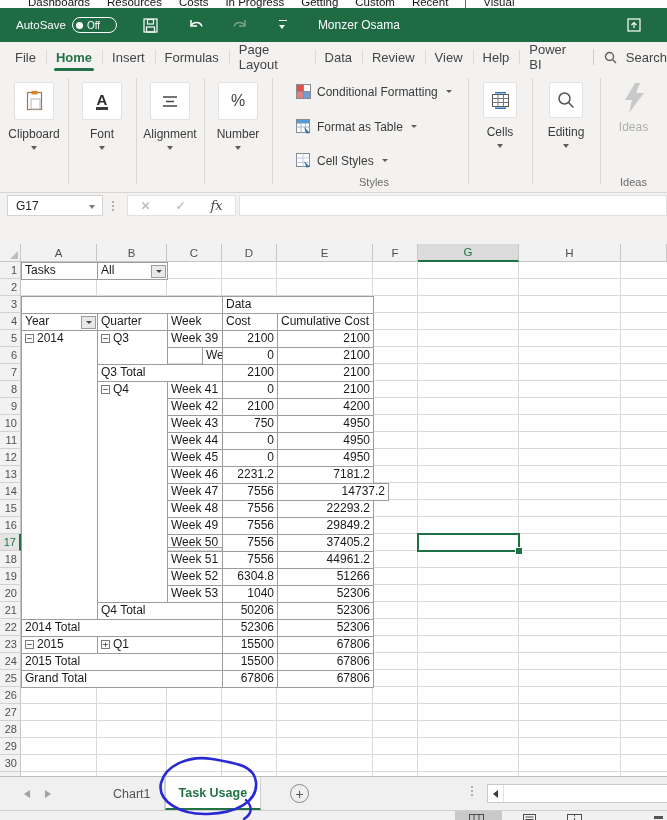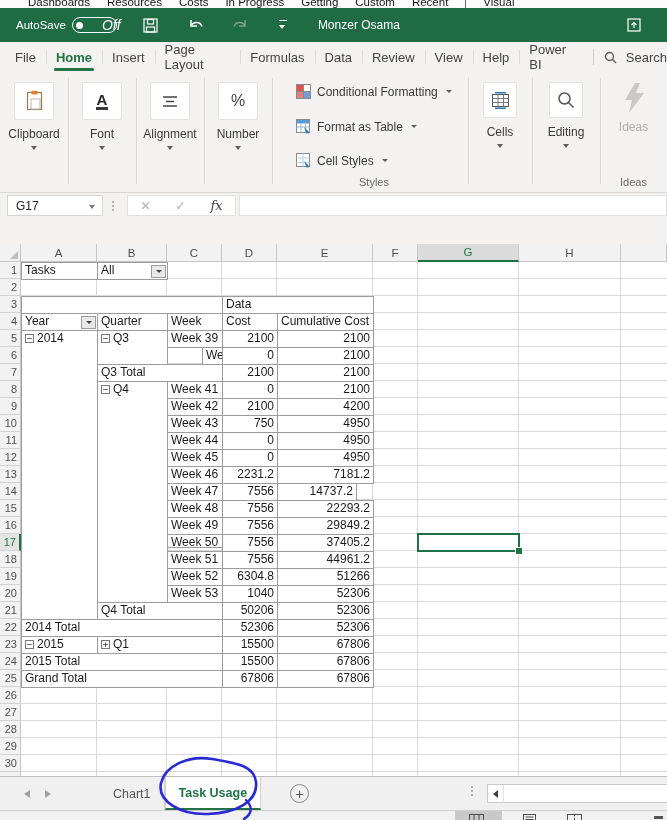--- a/index.html
+++ b/index.html
@@ -9,21 +9,21 @@
   
   .bookmarks{height:8px;background:#fcfcfc;position:relative;overflow:hidden;}
   .bm-row{position:absolute;top:-6px;left:28px;display:flex;gap:17px;font-size:11.5px;color:#161616;white-space:nowrap;align-items:center;}
   .bm-div{width:1px;height:12px;background:#666;margin-top:4px;}
 
   
   .titlebar{height:34px;background:#1f6b43;display:flex;align-items:center;color:#fff;position:relative;}
   .ts-autosave{margin-left:16px;font-size:11.5px;}
   .pill{width:37px;height:14px;border:1px solid #fff;border-radius:8px;display:flex;align-items:center;margin-left:6px;padding:0 3px;}
   .pill-dot{width:7px;height:7px;border-radius:50%;background:#fff;flex:none;}
-  .pill-lbl{font-size:14px;margin-left:19px;font-style:italic;}
+  .pill-lbl{font-size:10px;margin-left:4px;}
   .tbic{flex:none;display:flex;align-items:center;justify-content:center;}
   .qat{width:10px;margin-left:30px;position:relative;height:10px;}
   .qat::before{content:"";position:absolute;top:0;left:1px;width:8px;border-top:1.6px solid #fff;}
   .qat::after{content:"";position:absolute;top:5px;left:1.5px;border-left:3.5px solid transparent;border-right:3.5px solid transparent;border-top:4px solid #fff;}
   .ts-title{margin-left:38px;font-size:12.5px;white-space:nowrap;}
   .ts-user{margin-left:30px;font-size:12px;white-space:nowrap;}
   .winic{margin-left:auto;margin-right:26px;}
 
   
   .tabrow{height:30px;background:#f3f2f1;display:flex;align-items:center;font-size:13px;color:#444;}
@@ -158,22 +158,22 @@
           <path d="M4.5 7 L7 4.5 L9.5 7"></path>
       </svg>
     </span>
   </div>
 
   <div class="tabrow">
     <div class="rtabs">
         <div class="rtab">File</div>
         <div class="rtab active">Home</div>
         <div class="rtab">Insert</div>
+        <div class="rtab">Formulas</div>
         <div class="rtab">Page Layout</div>
-        <div class="rtab">Formulas</div>
         <div class="rtab">Data</div>
         <div class="rtab">Review</div>
         <div class="rtab">View</div>
         <div class="rtab">Help</div>
         <div class="rtab">Power BI</div>
       </div>
     <div class="tr-div"></div>
     <div class="search">
       <svg width="13" height="13" viewBox="0 0 13 13" fill="none" stroke="#5f5f5f" stroke-width="1.4">
         <circle cx="5.5" cy="5.5" r="4"></circle>
@@ -523,21 +523,21 @@
       </div>
       <div class="pcell r" style="left: 277px; top: 222px; width: 97px; height: 18px;">
         <span>7181.2</span>
       </div>
       <div class="pcell" style="left: 167px; top: 239px; width: 56px; height: 18px;">
         <span>Week 47</span>
       </div>
       <div class="pcell r" style="left: 222px; top: 239px; width: 56px; height: 18px;">
         <span>7556</span>
       </div>
-      <div class="pcell r" style="left: 277px; top: 239px; width: 80px; height: 18px;">
+      <div class="pcell r" style="left: 277px; top: 239px; width: 112px; height: 18px;">
         <span>14737.2</span>
       </div>
       <div class="pcell" style="left: 167px; top: 256px; width: 56px; height: 18px;">
         <span>Week 48</span>
       </div>
       <div class="pcell r" style="left: 222px; top: 256px; width: 56px; height: 18px;">
         <span>7556</span>
       </div>
       <div class="pcell r" style="left: 277px; top: 256px; width: 97px; height: 18px;">
         <span>22293.2</span>

